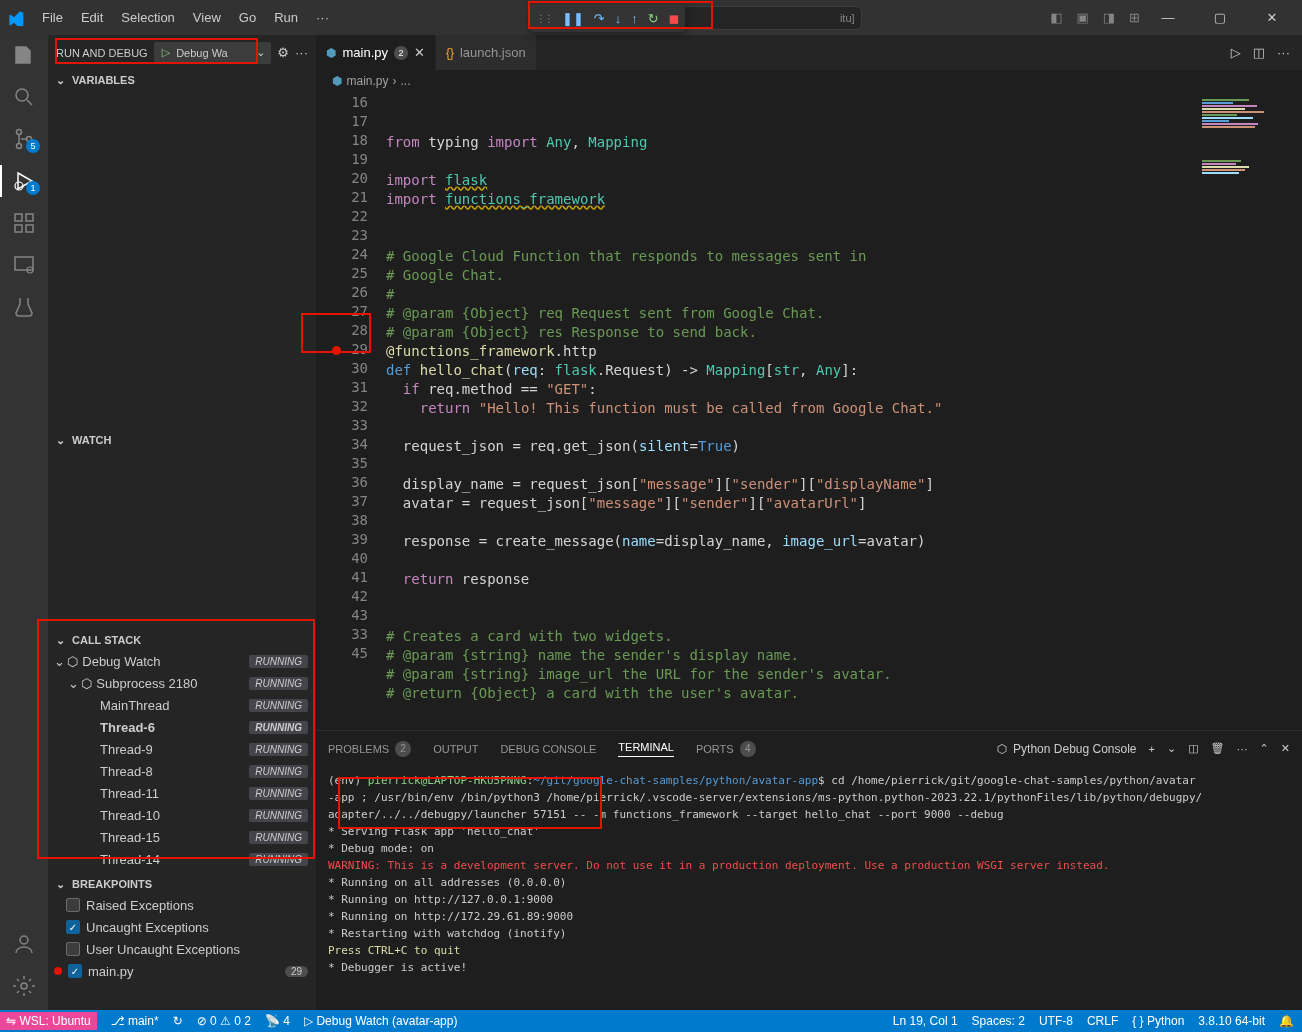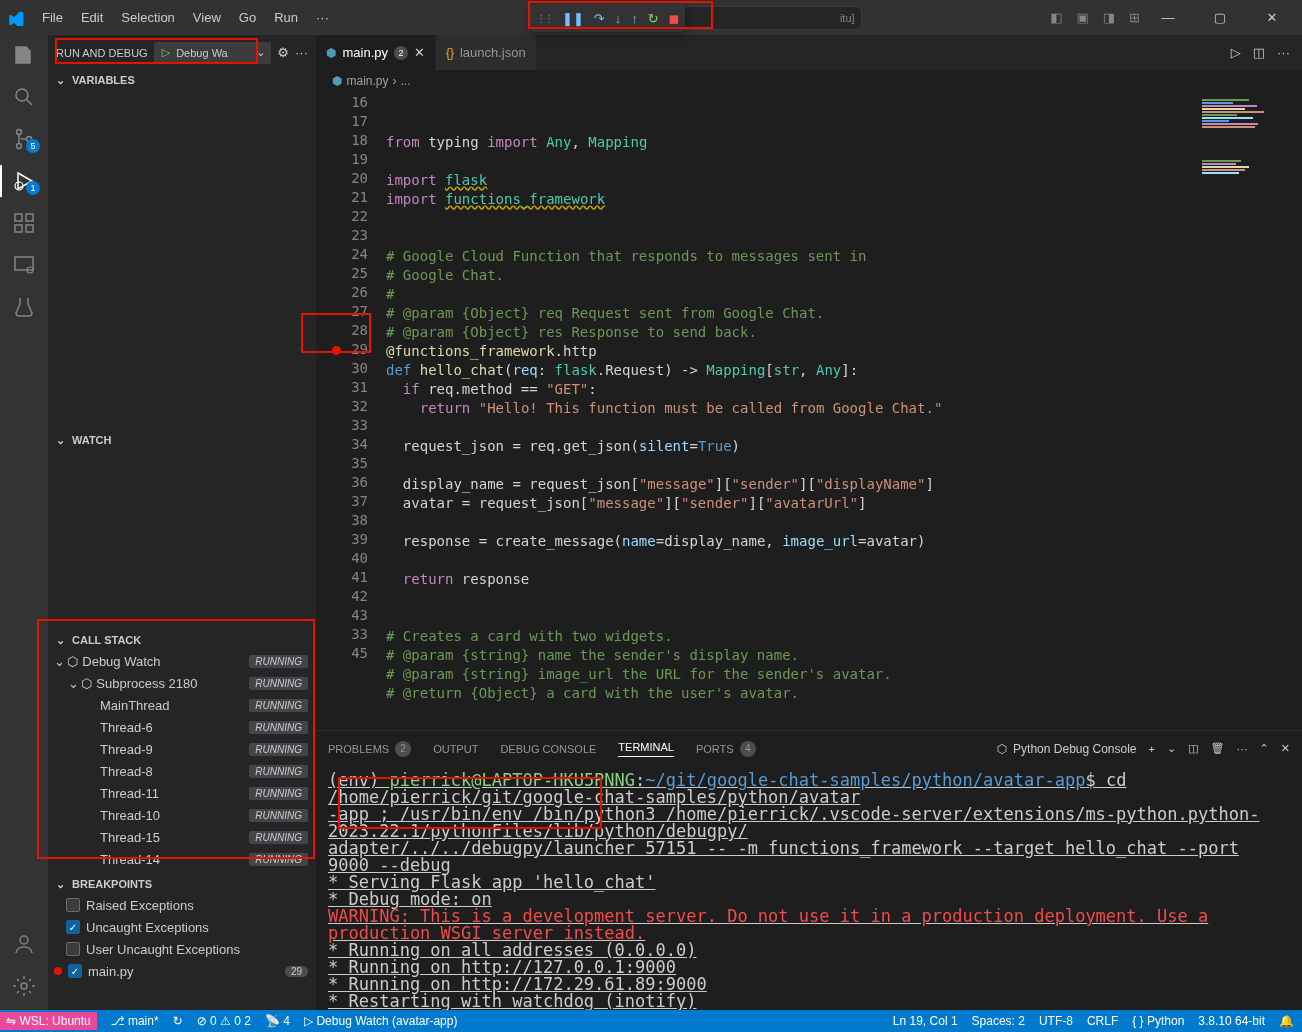--- a/index.html
+++ b/index.html
@@ -65,21 +65,21 @@
 .k-white { color: #d4d4d4; }
 .squiggle { text-decoration: underline wavy #cca700; text-decoration-skip-ink: none; }
 .minimap { width: 90px; background: #1e1e1e; position: relative; }
 .panel { height: 280px; background: #1e1e1e; border-top: 1px solid #2d2d2d; display: flex; flex-direction: column; }
 .panel-tabs { height: 35px; display: flex; align-items: center; padding: 0 12px; gap: 22px; font-size: 11px; color: #969696; }
 .panel-tabs .ptab { cursor: pointer; display: flex; align-items: center; gap: 6px; }
 .panel-tabs .ptab.active { color: #fff; border-bottom: 1px solid #fff; padding-bottom: 2px; }
 .count-badge { background:#4d4d4d; border-radius:50%; width:16px; height:16px; font-size:10px; display:flex; align-items:center; justify-content:center; }
 .panel-controls { margin-left: auto; display: flex; gap: 12px; align-items: center; color: #cccccc; }
 .term-select { display: flex; align-items: center; gap: 6px; font-size: 12px; }
-.terminal-body { flex: 1; font-family: Consolas, monospace; font-size: 17px; padding: 6px 12px; overflow: hidden; line-height: 17px; text-decoration: underline; }
+.terminal-body { flex: 1; font-family: Consolas, monospace; font-size: 11px; padding: 6px 12px; overflow: hidden; line-height: 17px; }
 .t-green { color: #89d185; }
 .t-blue { color: #569cd6; }
 .t-red { color: #f14c4c; }
 .t-yellow { color: #dcdcaa; }
 .t-white { color: #cccccc; }
 .status-bar { height: 22px; background: #007acc; display: flex; align-items: center; font-size: 12px; color: #fff; padding: 0 8px; gap: 14px; }
 .status-bar .right { margin-left: auto; display: flex; gap: 14px; align-items: center; }
 .hi-red { position: absolute; border: 2px solid #e51400; pointer-events: none; z-index: 50; }
 svg { display: block; }
 .variables-empty { height: 340px; }
@@ -243,21 +243,21 @@
         <span class="expand">⌄</span>
         <span style="color:#ccc; margin-right:4px">⬡</span>
         <span>Subprocess 2180</span>
         <span class="status-pill">RUNNING</span>
       </div>
       <div id="threads-host">
           <div class="thread-item" style="padding-left: 52px;">
             <span>MainThread</span>
             <span class="status-pill">RUNNING</span>
           </div>
-          <div class="thread-item" style="padding-left: 52px;">
+          <div class="thread-item" style="padding-left: 52px; font-weight: bold;">
             <span>Thread-6</span>
             <span class="status-pill">RUNNING</span>
           </div>
           <div class="thread-item" style="padding-left: 52px;">
             <span>Thread-9</span>
             <span class="status-pill">RUNNING</span>
           </div>
           <div class="thread-item" style="padding-left: 52px;">
             <span>Thread-8</span>
             <span class="status-pill">RUNNING</span>

